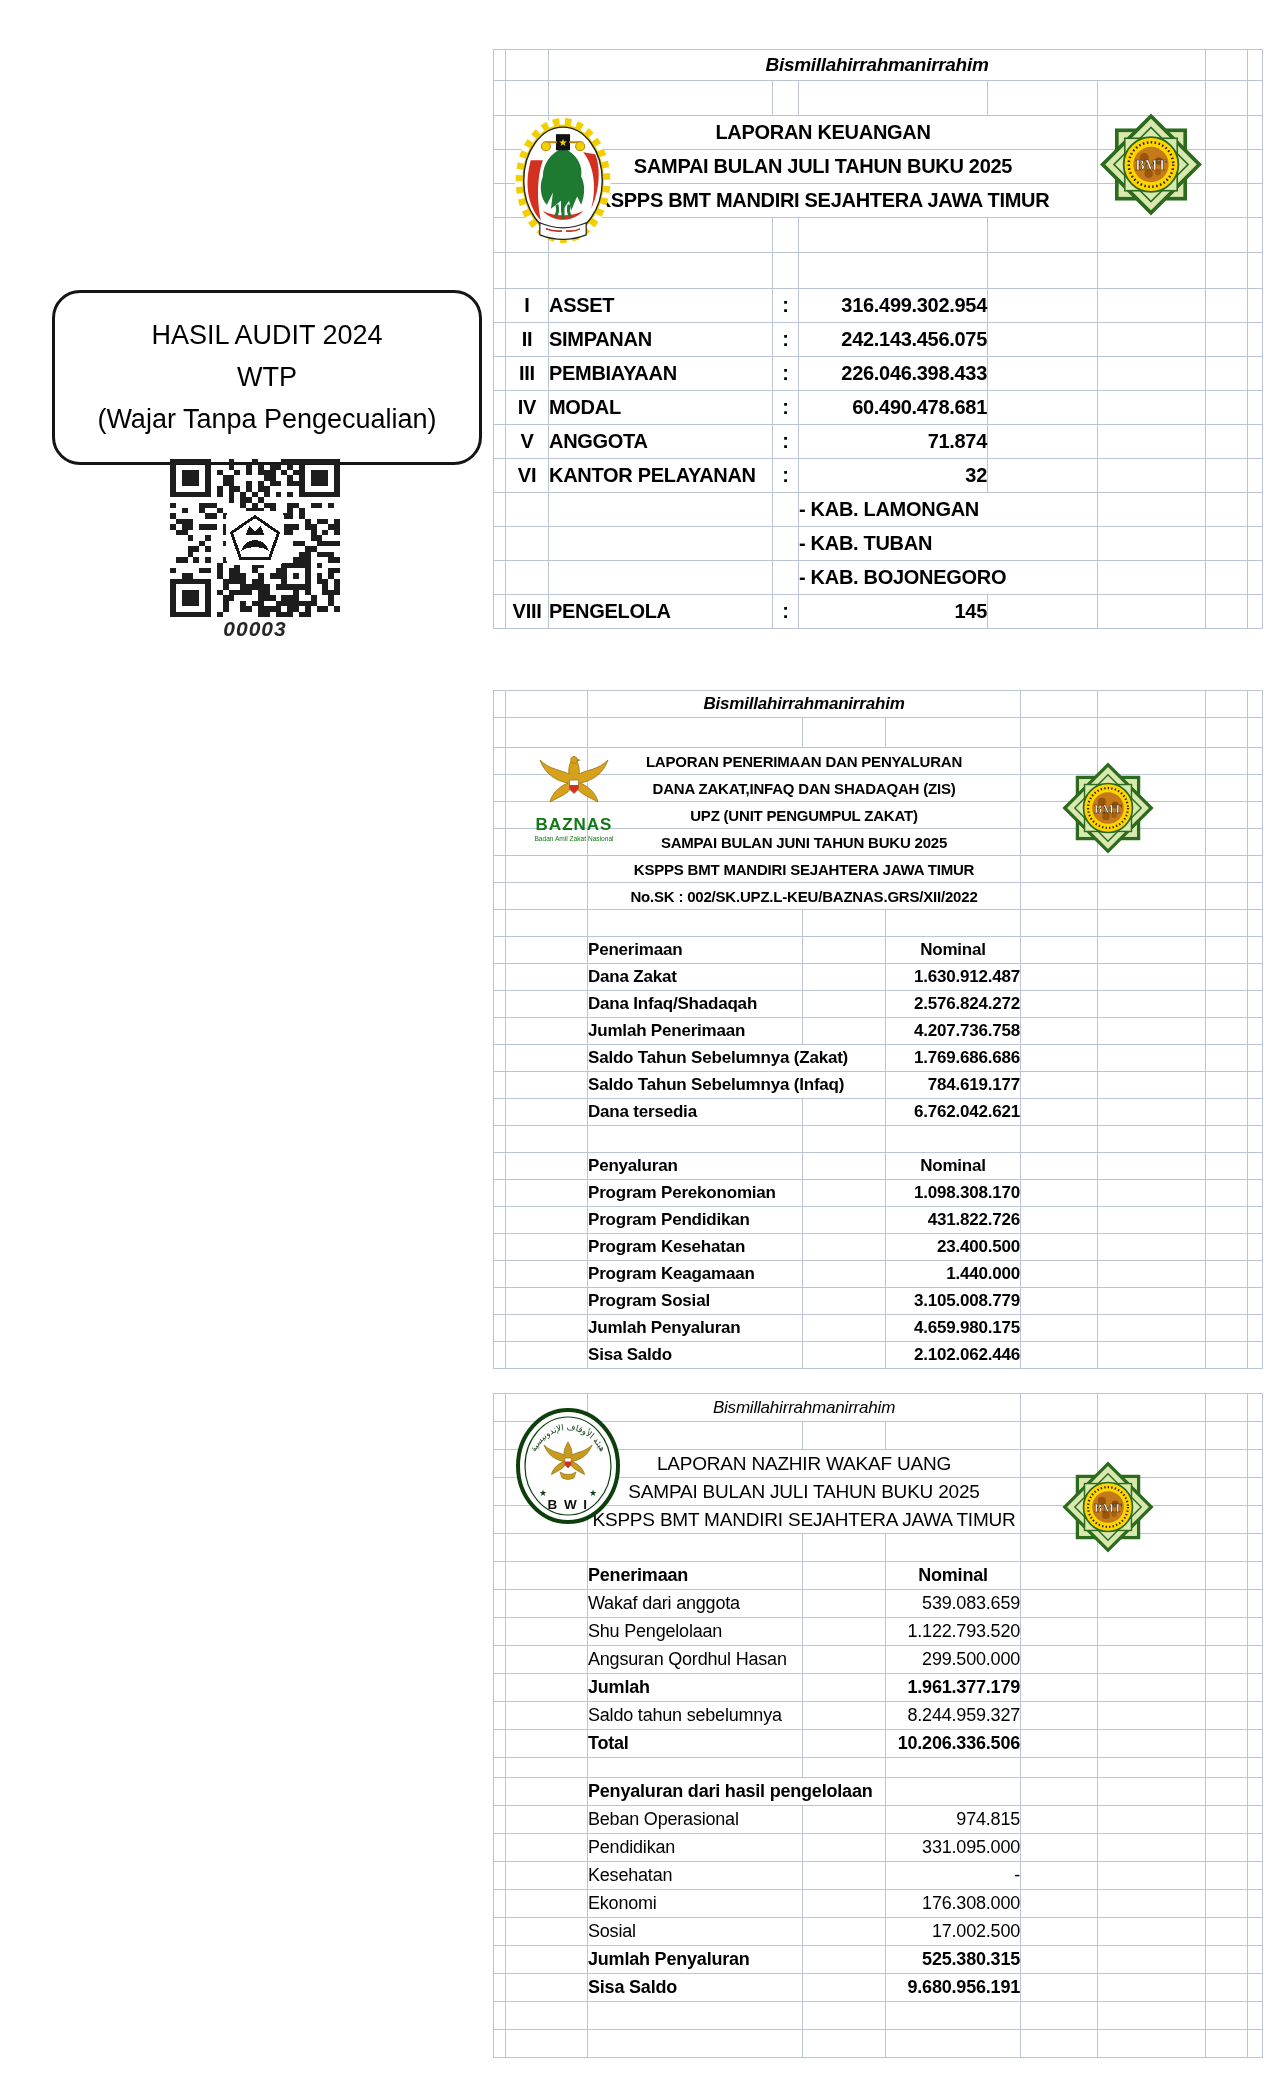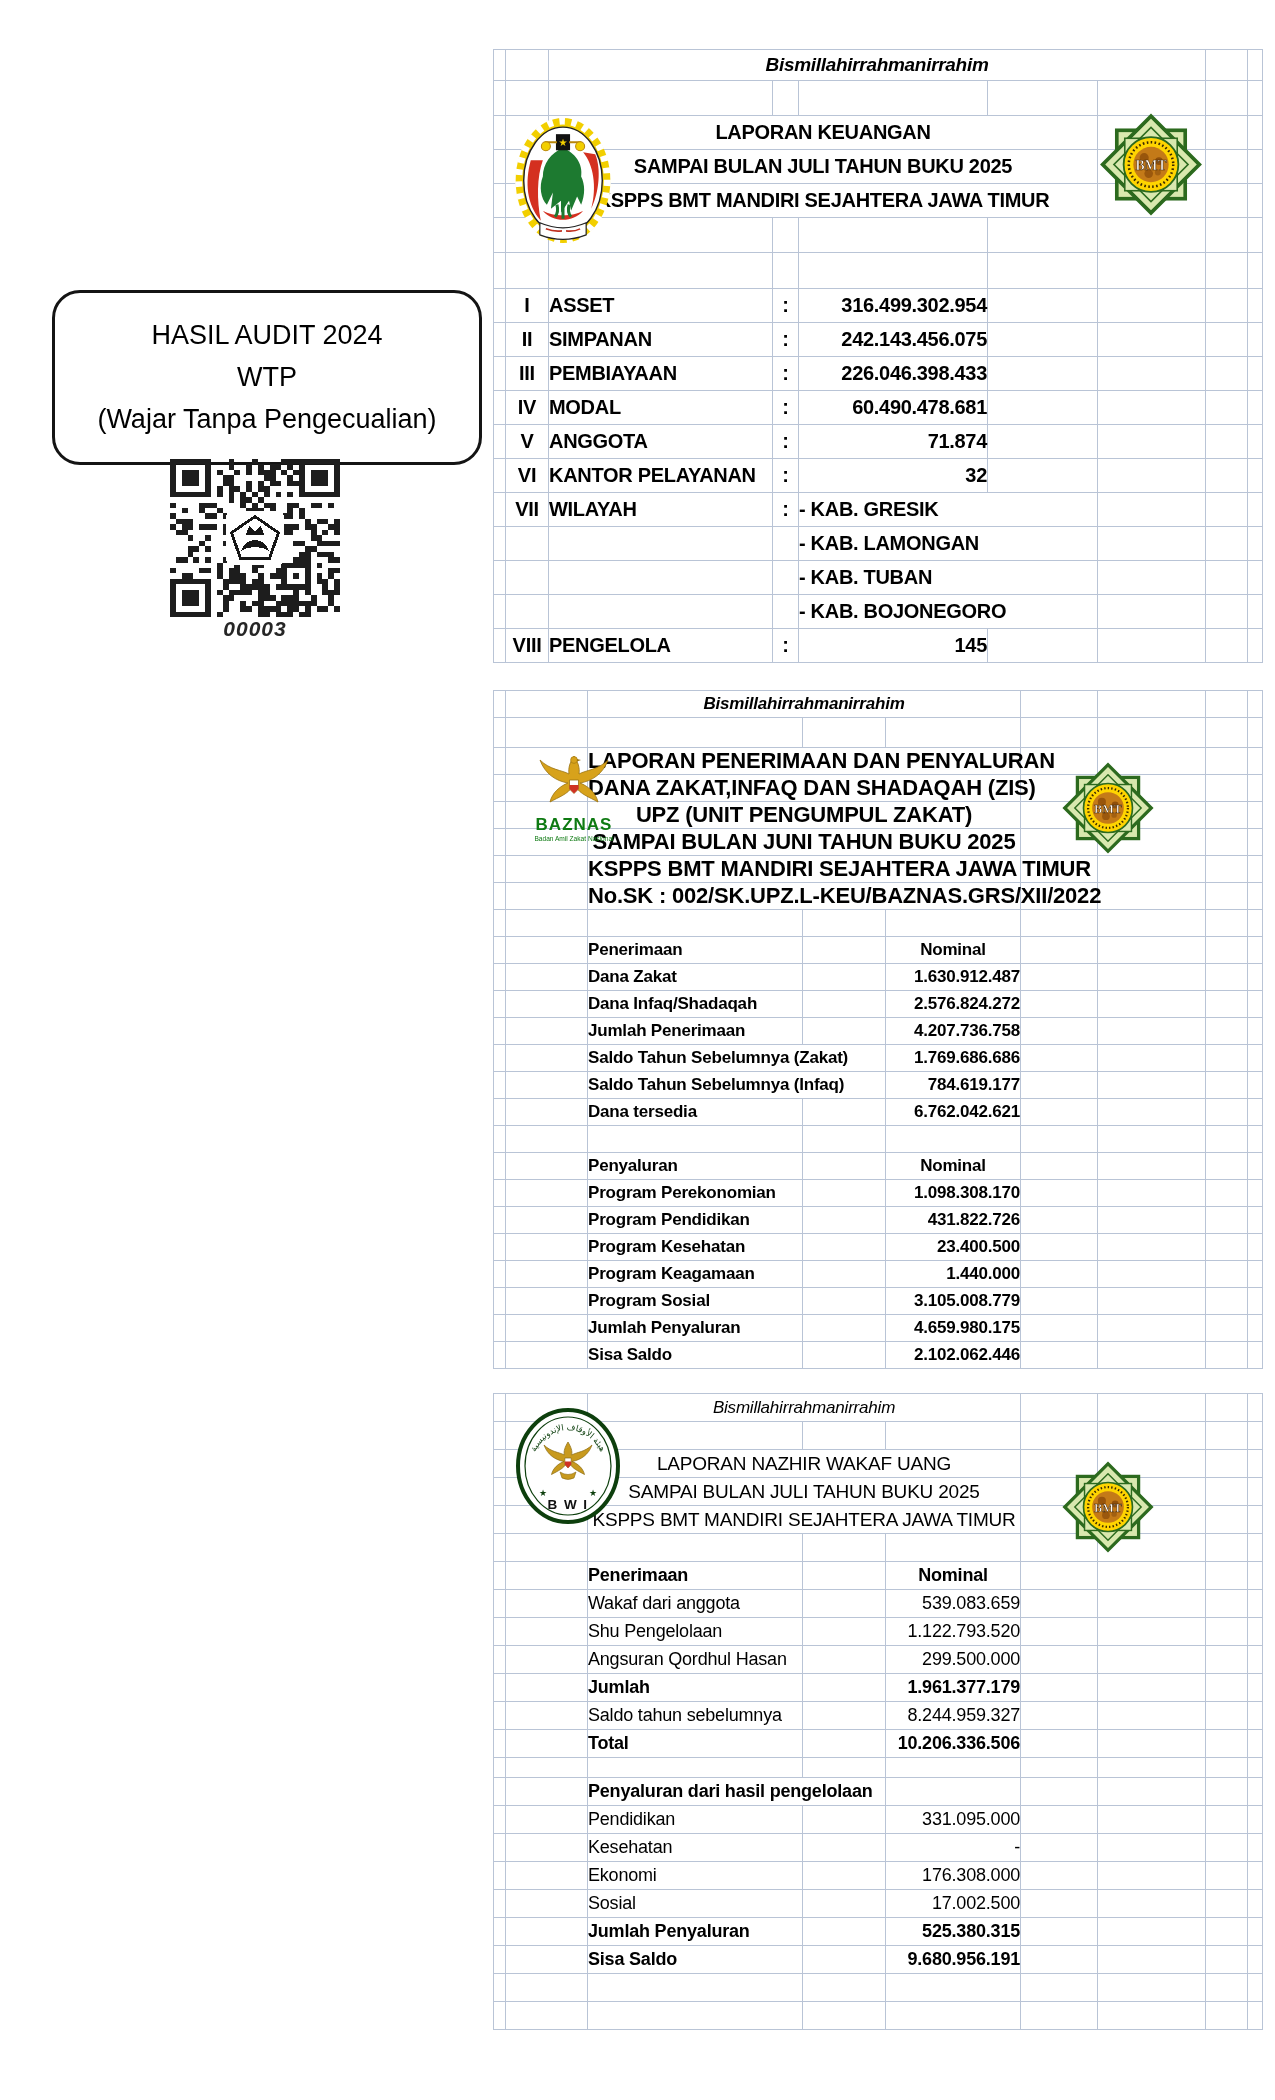--- a/index.html
+++ b/index.html
@@ -19,21 +19,21 @@
   .sep{text-align:center;font-weight:700;}
   .vr{text-align:right;padding-right:10px;margin-top:36px;}
   .vl{text-align:left;padding-left:13px;}
   .nom{text-align:center;}
   .ttl{text-align:center;}
   .bis{text-align:center;font-style:italic;font-weight:700;}
 
   .s1 td{font-size:20px;font-weight:700;letter-spacing:-0.3px;}
   .s1 .bis{font-size:19px;}
   .s2 td{font-size:17px;font-weight:700;letter-spacing:-0.2px;}
-  .s2 .ttl{font-size:22px;}
+  .s2 .ttl{font-size:15px;}
   .s3 td{font-size:18px;font-weight:400;letter-spacing:-0.2px;}
   .s3 .ttl{font-size:19px;margin-left:20px;}
   .s3 .bis{font-size:17px;}
   .s3 .b{font-weight:700;}
 
   
   .audit-box{position:absolute;left:52px;top:290px;width:430px;height:175px;
     border:3px solid #141414;border-radius:28px;box-sizing:border-box;
     display:flex;flex-direction:column;justify-content:center;align-items:center;
     gap:15px;background:#fff;}
@@ -213,30 +213,20 @@
         <td class="lb">KANTOR PELAYANAN</td>
         <td class="sep">:</td>
         <td class="vr">32</td>
         <td></td>
         <td></td>
         <td></td>
         <td></td>
       </tr>
   <tr class="h34">
         <td></td>
-        <td class="ca">VII</td>
-        <td class="lb">WILAYAH</td>
-        <td class="sep">:</td>
-        <td class="vl" colspan="2">- KAB. GRESIK</td>
-        <td></td>
-        <td></td>
-        <td></td>
-      </tr>
-  <tr class="h34">
-        <td></td>
         <td></td>
         <td></td>
         <td></td>
         <td class="vl" colspan="2">- KAB. LAMONGAN</td>
         <td></td>
         <td></td>
         <td></td>
       </tr>
   <tr class="h34">
         <td></td>
@@ -704,20 +694,31 @@
         <td></td>
         <td></td>
         <td></td>
         <td></td>
       </tr>
   <tr class="h28">
         <td></td>
         <td></td>
         <td class="lb b" colspan="2">Penyaluran dari hasil pengelolaan</td>
         <td></td>
+        <td></td>
+        <td></td>
+        <td></td>
+        <td></td>
+      </tr>
+  <tr class="h28">
+        <td></td>
+        <td></td>
+        <td class="lb">Beban Operasional</td>
+        <td></td>
+        <td class="vr">974.815</td>
         <td></td>
         <td></td>
         <td></td>
         <td></td>
       </tr>
   <tr class="h28">
         <td></td>
         <td></td>
         <td class="lb">Pendidikan</td>
         <td></td>

